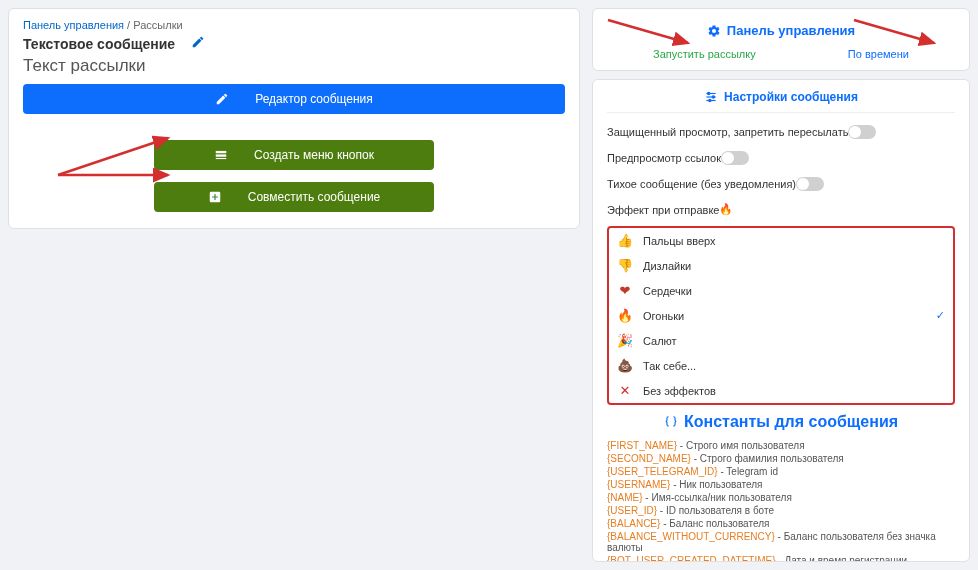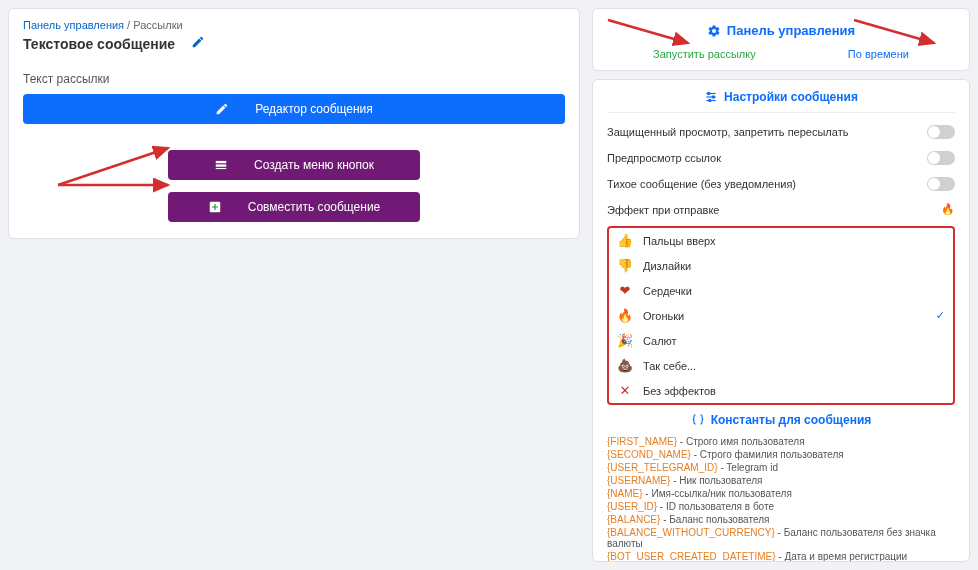--- a/index.html
+++ b/index.html
@@ -7,38 +7,38 @@
 .wrap { display: flex; gap: 12px; padding: 8px; width: 978px; height: 570px; }
 .col { display: flex; flex-direction: column; gap: 8px; }
 .left { flex: 1; }
 .right { width: 378px; }
 .card { background: #fff; border-radius: 6px; border: 1px solid #e0e0e0; padding: 10px 14px; }
 .breadcrumb { font-size: 11px; color: #666; padding-bottom: 4px; }
 .breadcrumb a { color: #0066cc; text-decoration: none; }
 .title-row { display: flex; align-items: center; gap: 16px; }
 .title { font-weight: bold; font-size: 14px; }
 .edit-icon { color: #0066cc; cursor: pointer; }
-.subtitle { font-size: 12px; color: #555; margin-top: 20px; margin-bottom: 8px; }
+.subtitle { font-size: 17px; color: #555; margin-top: 4px; margin-bottom: 8px; }
 .btn { display: flex; align-items: center; justify-content: center; gap: 26px; padding: 8px 14px; border-radius: 4px; cursor: pointer; border: none; font-size: 12px; color: #fff; }
 .btn-blue { background: #0d6efd; width: 100%; }
-.btn-green { background: #701a75; width: 252px; margin: 6px auto; }
+.btn-green { background: #4d7c0f; width: 280px; margin: 6px auto; }
 .actions-wrap { display: flex; flex-direction: column; align-items: center; margin-top: 20px; position: relative; }
 .panel-header { display: flex; align-items: center; justify-content: center; gap: 6px; color: #0d6efd; font-weight: 600; font-size: 13px; padding: 4px 0 10px; }
 .panel-links { display: flex; justify-content: space-around; font-size: 11px; }
 .panel-links .start { color: #28a745; cursor: pointer; }
 .panel-links .timed { color: #0d6efd; cursor: pointer; }
 .settings-header { display: flex; align-items: center; justify-content: center; gap: 6px; color: #0d6efd; font-size: 12px; padding-bottom: 8px; border-bottom: 1px solid #eee; margin-bottom: 6px; font-weight: 600; }
-.setting-row { display: flex; justify-content: space-between; align-items: center; padding: 6px 0; font-size: 11px; }
+.setting-row { display: flex; align-items: center; padding: 6px 0; font-size: 11px; }
 .toggle { width: 28px; height: 14px; background: #d0d0d0; border-radius: 8px; position: relative; cursor: pointer; }
 .toggle::after { content: ''; position: absolute; width: 12px; height: 12px; background: #fff; border-radius: 50%; top: 1px; left: 1px; }
 .effects-box { border: 2px solid #d32f2f; border-radius: 4px; margin-top: 4px; }
 .effect-row { display: flex; align-items: center; gap: 10px; padding: 5px 8px; font-size: 11px; cursor: pointer; }
 .effect-row .check { margin-left: auto; color: #0d6efd; }
 .effect-icon { width: 16px; text-align: center; font-size: 13px; }
-.constants-header { display: flex; align-items: center; justify-content: center; gap: 6px; color: #0d6efd; font-size: 12px; padding: 8px 0; font-weight: 600; }
+.constants-header { display: flex; align-items: center; justify-content: center; gap: 6px; color: #0d6efd; font-size: 16px; padding: 8px 0; font-weight: 600; }
 .const-row { font-size: 10px; padding: 1px 0; color: #555; }
 .const-row .k { color: #e67e22; }
 svg.arrow { position: absolute; pointer-events: none; }
 .fire { color: #ff6b00; }
 .blue-ic { color: #0d6efd; }
 .green-ic { color: #28a745; }
 .red-ic { color: #d32f2f; }
 .gray-ic { color: #888; }
 .heart-ic { color: #c0392b; }
 .brown-ic { color: #6b4226; }

